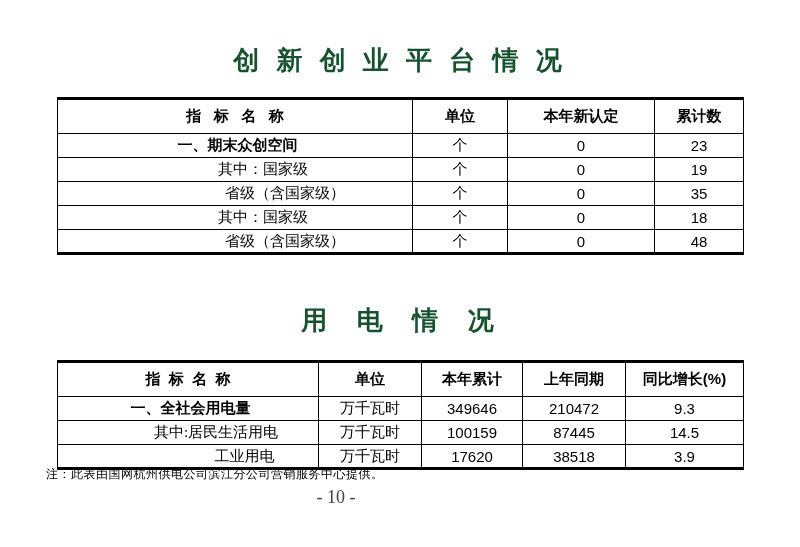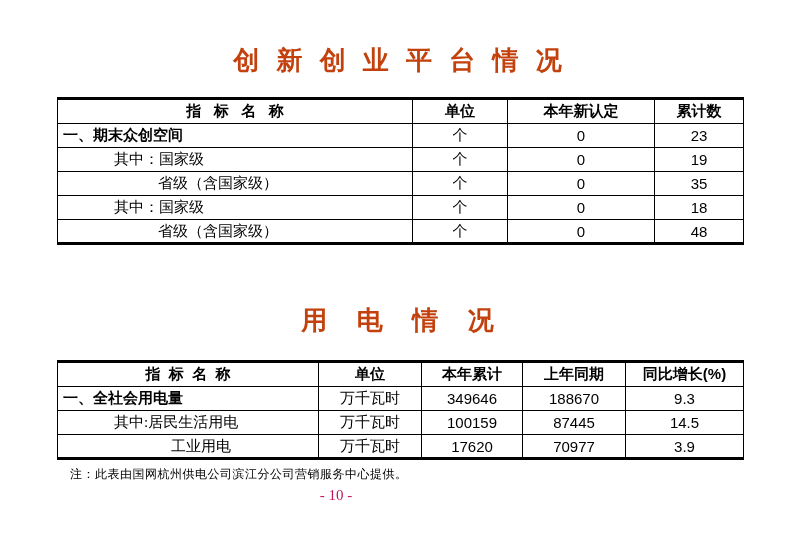--- a/index.html
+++ b/index.html
@@ -15,21 +15,21 @@
   }
   .doc-title {
     position: absolute;
     left: 0;
     width: 800px;
     text-align: center;
     font-family: "Liberation Sans", sans-serif;
     font-size: 26px;
     font-weight: bold;
     letter-spacing: 5px;
-    color: #c2410c;
+    color: #14532d;
     white-space: pre;
   }
   .title-1 { top: 43px; }
   .title-2 { top: 303px; }
 
   table.stat {
     position: absolute;
     left: 57px;
     width: 686px;
     border-collapse: collapse;
@@ -40,60 +40,61 @@
   .table-1 { top: 97px; }
   .table-2 { top: 360px; }
 
   table.stat th, table.stat td {
     border: 1px solid #000;
     padding: 0;
     overflow: hidden;
     white-space: pre;
   }
   table.stat th {
-    height: 25px;
+    height: 35px;
     font-family: "Liberation Sans", sans-serif;
     font-size: 15px;
     font-weight: bold;
     text-align: center;
     vertical-align: middle;
   }
   .table-2 th { height: 27px; }
   table.stat td {
     height: 24px;
     font-size: 15px;
     vertical-align: middle;
+    text-align: center;
   }
   .table-2 td { height: 25px; }
 
   td.name { text-align: left; font-family: "Liberation Serif", serif; }
   td.num  { text-align: center; font-family: "Liberation Sans", sans-serif; }
   td.unit { text-align: center; font-size: 14px; font-family: "Liberation Serif", serif; }
 
   tr.lvl0 td.name { font-weight: bold; padding-left: 5px; }
   tr.lvl1 td.name { padding-left: 56px; }
   tr.lvl2 td.name { padding-left: 100px; }
   .table-2 tr.lvl2 td.name { padding-left: 113px; }
 
   .footnote {
     position: absolute;
-    left: 70px;
+    left: 46px;
     top: 466px;
     font-size: 12px;
     color: #000000;
     letter-spacing: 0.5px;
   }
   .page-number {
     position: absolute;
     left: 0;
     top: 487px;
     width: 672px;
     text-align: center;
-    font-size: 15px;
-    color: #be185d;
+    font-size: 18px;
+    color: #404040;
   }
 </style>
 </head>
 <body>
 
 <div class="page">
 
   <div class="doc-title title-1">创 新 创 业 平 台 情 况</div>
 
   <table class="stat table-1">
@@ -162,35 +163,35 @@
         <th>本年累计</th>
         <th>上年同期</th>
         <th>同比增长(%)</th>
       </tr>
     </thead>
     <tbody>
       <tr class="lvl0">
         <td class="name">一、全社会用电量</td>
         <td class="unit">万千瓦时</td>
         <td class="num">349646</td>
-        <td class="num">188670</td>
+        <td class="num">210472</td>
         <td class="num">9.3</td>
       </tr>
       <tr class="lvl1">
         <td class="name">其中:居民生活用电</td>
         <td class="unit">万千瓦时</td>
         <td class="num">100159</td>
         <td class="num">87445</td>
         <td class="num">14.5</td>
       </tr>
       <tr class="lvl2">
         <td class="name">工业用电</td>
         <td class="unit">万千瓦时</td>
         <td class="num">17620</td>
-        <td class="num">70977</td>
+        <td class="num">38518</td>
         <td class="num">3.9</td>
       </tr>
     </tbody>
   </table>
 
   <div class="footnote">注：此表由国网杭州供电公司滨江分公司营销服务中心提供。</div>
 
   <div class="page-number">- 10 -</div>
 
 </div>

